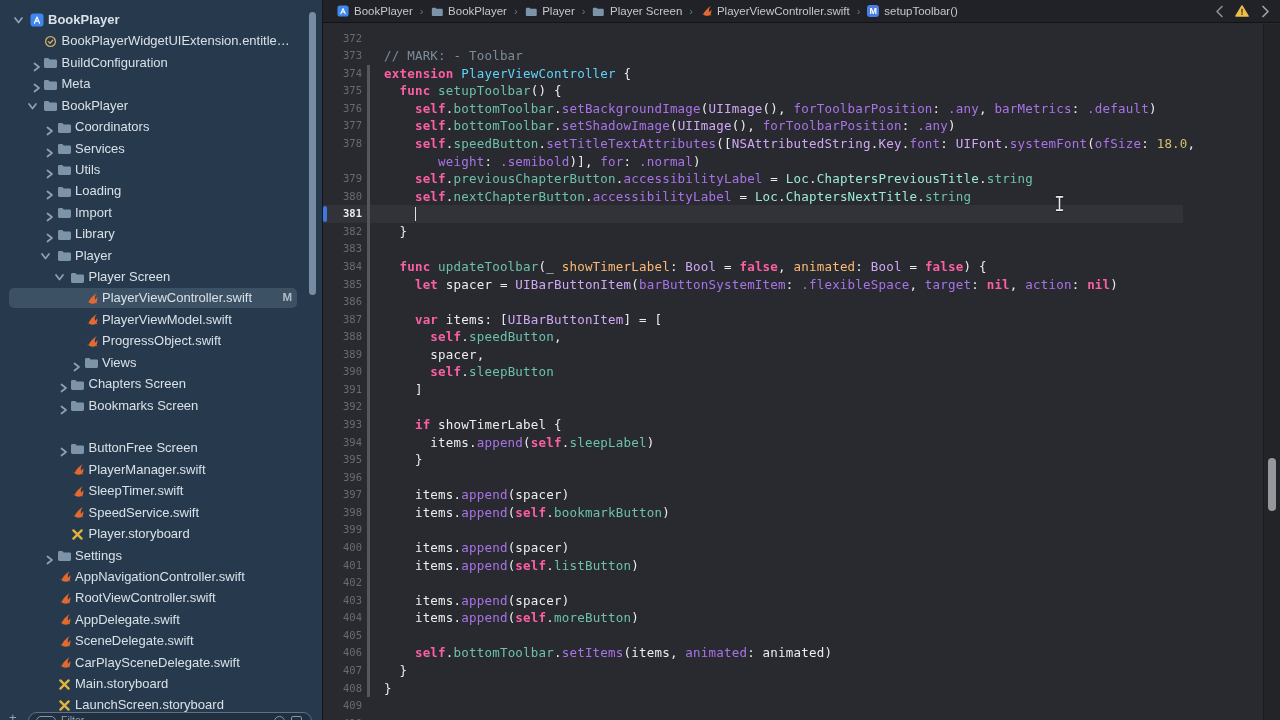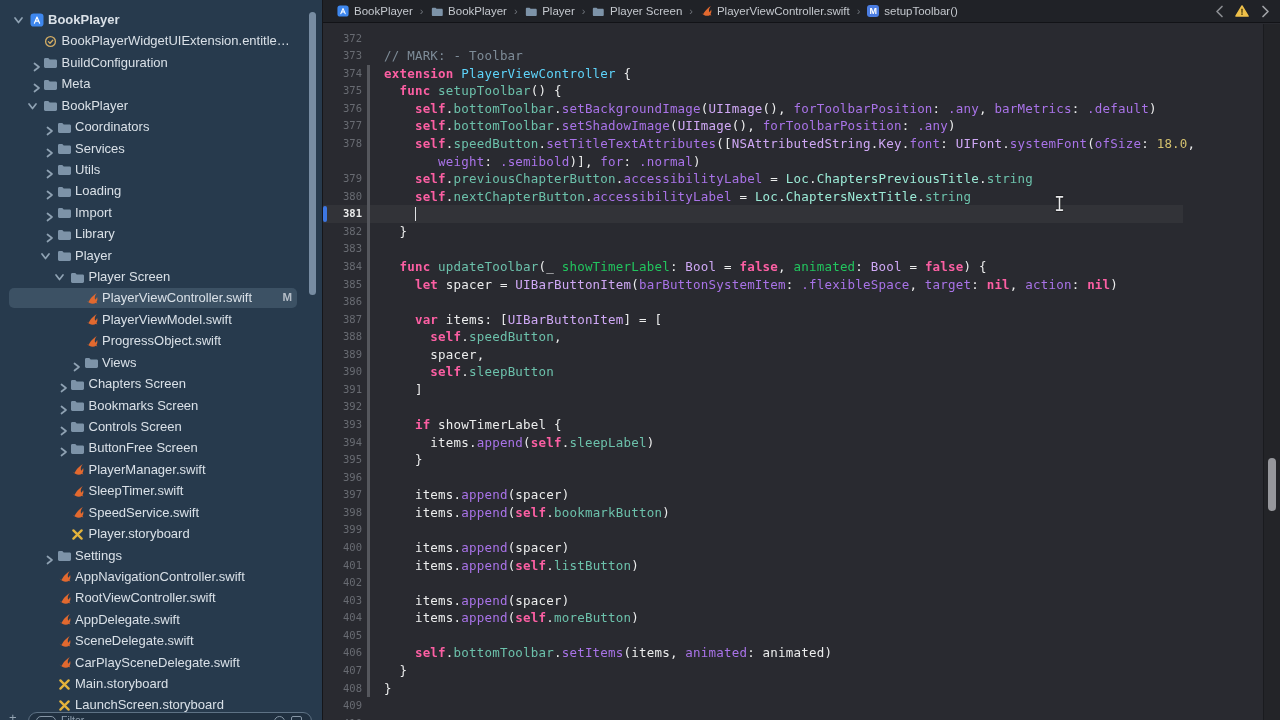--- a/index.html
+++ b/index.html
@@ -49,21 +49,21 @@
     line-height:17.566px;letter-spacing:.2px;white-space:pre;color:#eceded;}
   .caret{position:absolute;width:1.5px;height:14.5px;top:1.5px;background:#dfe1e4;}
   
   .tk-w{color:#eceded;}
   .tk-k{color:#fc5fa3;font-weight:600;}
   .tk-m{color:#a973e8;}
   .tk-c{color:#cfa8f5;}
   .tk-t{color:#6cc1ab;}
   .tk-y{color:#9bead6;}
   .tk-d{color:#5ed4fa;}
-  .tk-f{color:#22c55e;}
+  .tk-f{color:#fdba74;}
   .tk-n{color:#d3c06e;}
   .tk-cm{color:#7e8c98;font-weight:400;}
   
   .vsb{position:absolute;right:0;top:24px;width:16px;height:696px;background:#232428;border-left:1px solid #1a1b1f;}
   .vsb-thumb{position:absolute;left:4px;top:434px;width:8px;height:53px;background:#96979c;border-radius:4px;}
   
   .mouse{position:absolute;left:1053px;top:195px;width:13px;height:17px;pointer-events:none;}
 </style>
 </head>
 <body>
@@ -270,31 +270,20 @@
       <span class="s-chev " style="left:58.5px"><svg width="9" height="10" viewBox="0 0 9 10">
           <path d="M2.5 1.5L7 5 2.5 8.5" fill="none" stroke="#8fa2b3" stroke-width="1.7" stroke-linecap="round" stroke-linejoin="round"></path>
         </svg></span>
       <span class="s-icon" style="left:69.5px">
         <svg width="15" height="13" viewBox="0 0 15 13">
           <path d="M1 3.4C1 2.6 1.6 2 2.4 2h2.9l1.4 1.4h6C13.4 3.4 14 4 14 4.8v5.8c0 .8-.6 1.4-1.4 1.4H2.4C1.6 12 1 11.4 1 10.6z" fill="#7d93a8"></path>
         </svg>
       </span>
       <span class="s-label " style="left:88.5px">Bookmarks Screen</span>
     </div>
-    <div class="srow" style="top: 415.98px;">
-      <span class="s-chev " style="left:58.5px"><svg width="9" height="10" viewBox="0 0 9 10">
-          <path d="M2.5 1.5L7 5 2.5 8.5" fill="none" stroke="#8fa2b3" stroke-width="1.7" stroke-linecap="round" stroke-linejoin="round"></path>
-        </svg></span>
-      <span class="s-icon" style="left:69.5px">
-        <svg width="15" height="13" viewBox="0 0 15 13">
-          <path d="M1 3.4C1 2.6 1.6 2 2.4 2h2.9l1.4 1.4h6C13.4 3.4 14 4 14 4.8v5.8c0 .8-.6 1.4-1.4 1.4H2.4C1.6 12 1 11.4 1 10.6z" fill="#7d93a8"></path>
-        </svg>
-      </span>
-      <span class="s-label " style="left:88.5px">Controls Screen</span>
-    </div>
     <div class="srow" style="top: 437.4px;">
       <span class="s-chev " style="left:58.5px"><svg width="9" height="10" viewBox="0 0 9 10">
           <path d="M2.5 1.5L7 5 2.5 8.5" fill="none" stroke="#8fa2b3" stroke-width="1.7" stroke-linecap="round" stroke-linejoin="round"></path>
         </svg></span>
       <span class="s-icon" style="left:69.5px">
         <svg width="15" height="13" viewBox="0 0 15 13">
           <path d="M1 3.4C1 2.6 1.6 2 2.4 2h2.9l1.4 1.4h6C13.4 3.4 14 4 14 4.8v5.8c0 .8-.6 1.4-1.4 1.4H2.4C1.6 12 1 11.4 1 10.6z" fill="#7d93a8"></path>
         </svg>
       </span>
       <span class="s-label " style="left:88.5px">ButtonFree Screen</span>

